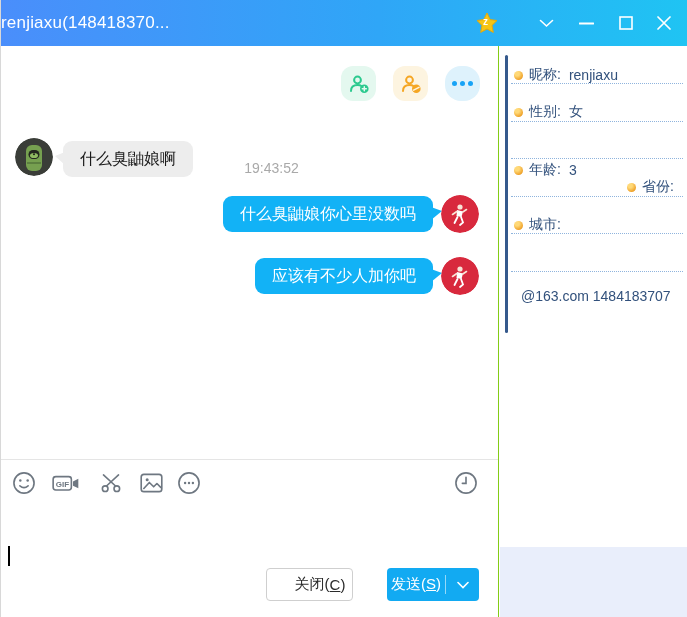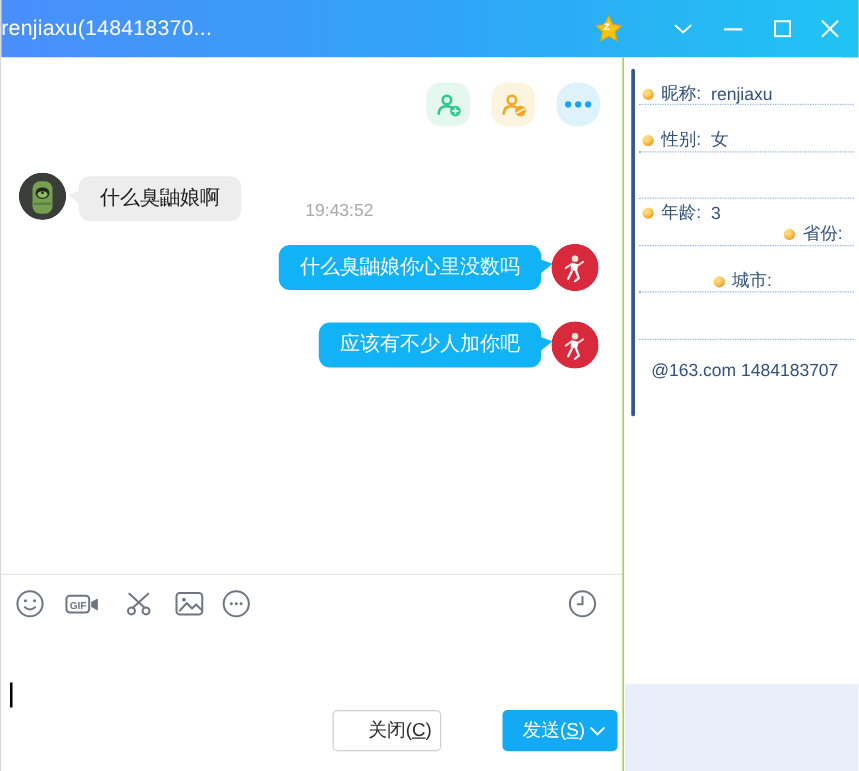--- a/index.html
+++ b/index.html
@@ -67,23 +67,23 @@
   .input-area{ position:absolute; left:0; top:460px; width:497px; height:98px; }
   .caret{ position:absolute; left:7px; top:40px; width:2px; height:20px; background:#000; }
 
   
   .btn-close-chat{
     position:absolute; left:265px; top:522px; width:87px; height:33px;
     background:#fff; border:1px solid #cfcfcf; border-radius:4px;
     font-size:15px; color:#2b2b2b; display:flex; align-items:center; justify-content:center;padding-left:21px;
   }
   .btn-send{
-    position:absolute; left:401px; top:522px; width:92px; height:33px;
+    position:absolute; left:386px; top:522px; width:92px; height:33px;
     background:#12aaf2; border:none; border-radius:4px; color:#fff; font-size:15px;
-    display:flex; align-items:center; padding:12px;
+    display:flex; align-items:center; padding:0;
   }
   .btn-send .send-label{ flex:0 0 58px; text-align:center; }
   .send-divider{ width:1px; height:19px; background:rgba(255,255,255,.55); }
   .send-caret{ flex:1; display:flex; align-items:center; justify-content:center; }
   .ukey{ text-decoration:underline; }
 
   
   .panel{ position:absolute; left:497px; top:46px; width:176px; height:571px;
     background:#fff; border-left:1px solid #84cc16; }
   .panel-scrollthumb{ position:absolute; left:6px; top:9px; width:3px; height:278px;
@@ -93,21 +93,21 @@
   .field .gem{ width:9px; height:9px; border-radius:50%; margin-right:6px;
     background:radial-gradient(circle at 35% 30%, #ffd978 25%, #f0a42c 70%, #c97f12 100%);
     flex:0 0 auto; }
   .field .lbl{ white-space:nowrap; }
   .field .val{ margin-left:8px; white-space:nowrap; }
   .dotline{ position:absolute; left:12px; width:172px; border-bottom:1px dotted #8fb4dd; }
   .f0{ top:19px; } .d0{ top:37px; }
   .f1{ top:56px; } .d1{ top:75px; }
   .f2{ top:94px;margin-top:20px; } .d2{ top:112px; }
   .f3{ top:131px;justify-content:flex-end; } .d3{ top:150px; }
-  .f4{ top:169px;justify-content:center; } .d4{ top:187px; }
+  .f4{ top:169px; } .d4{ top:187px; }
   .f5{ top:206px; } .d5{ top:225px; }
   .panel-desc{ position:absolute; left:22px; top:238px; width:160px;
     font-size:14px; line-height:25px; color:#32517c; word-break:break-all; }
   .panel-footer{ position:absolute; left:1px; top:501px; width:189px; height:70px;
     background:#e9eefb; }
 </style>
 </head>
 <body>
 
 <div class="window">

